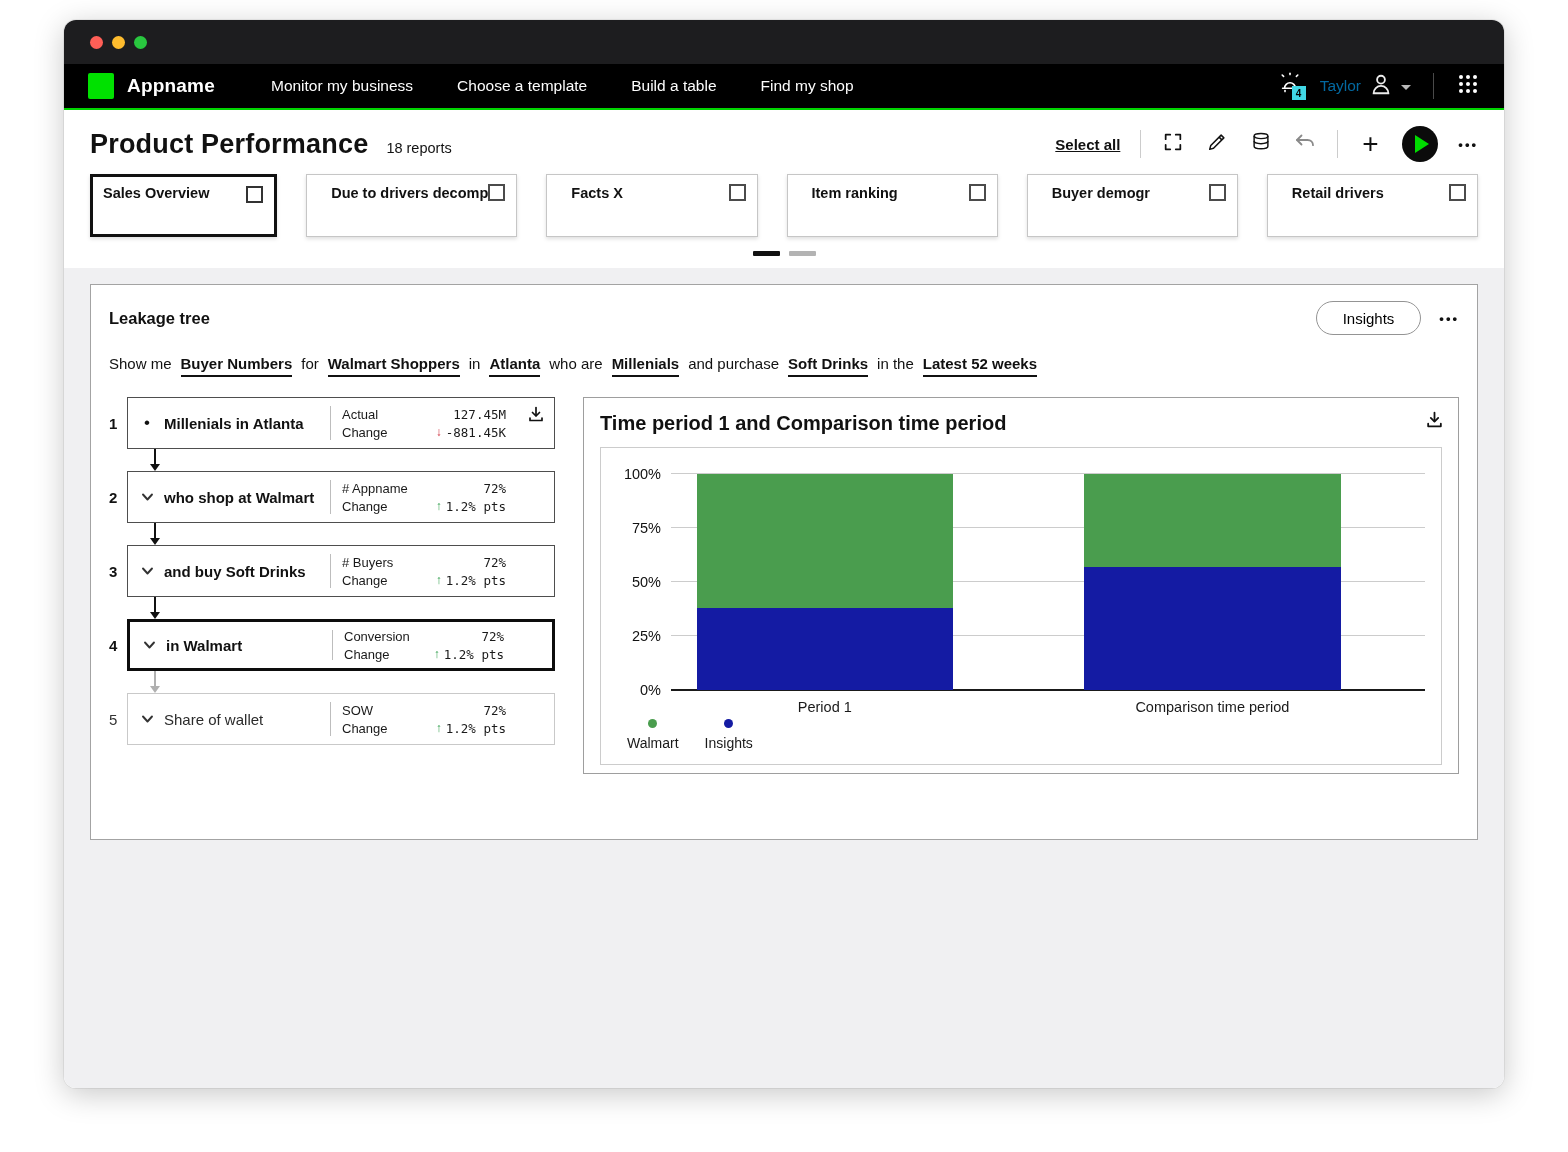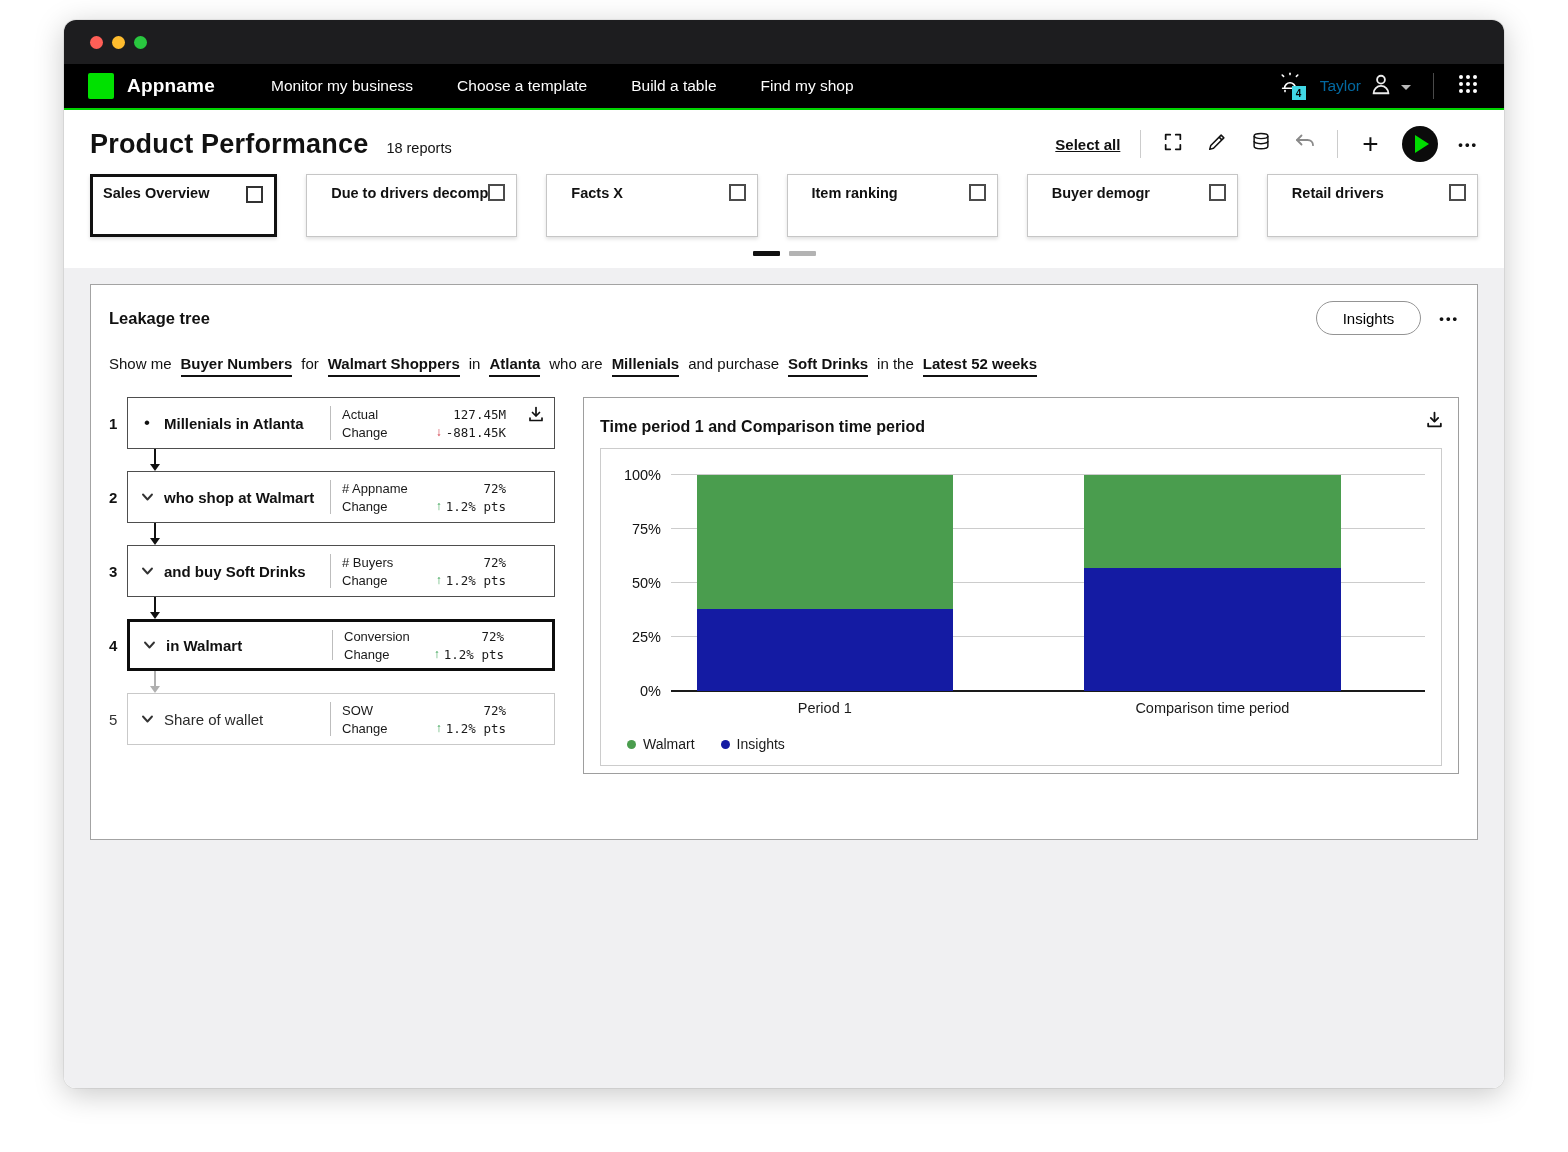--- a/index.html
+++ b/index.html
@@ -95,32 +95,32 @@
   .node-dl { position:absolute; right:9px; top:7px; cursor:pointer; }
   .connector { height:22px; margin-left:40px; width:12px; position:relative; }
   .connector .line { position:absolute; left:5px; top:0; bottom:5px; width:2px; background:#111; }
   .connector .head { position:absolute; bottom:0; left:1px; width:0; height:0;
     border-left:5px solid transparent; border-right:5px solid transparent; border-top:7px solid #111; }
   .connector.mutedc .line { background:#b0b0b0; }
   .connector.mutedc .head { border-top-color:#b0b0b0; }
 
   
   .chart-card { flex:1; margin-left:28px; border:1px solid #9e9e9e; background:#fff; height:377px; padding:14px 16px; position:relative; }
-  .chart-title { font-size:16px; font-weight:bold;margin-top:6px; }
+  .chart-title { font-size:20px; font-weight:bold; }
   .chart-dl { position:absolute; top:12px; right:14px; cursor:pointer; }
   .chart-inner { margin-top:12px; border:1px solid #ccc; height:318px; position:relative; }
   .plot { position:absolute; left:70px; right:16px; top:26px; bottom:74px; }
   .gridline { position:absolute; left:0; right:0; height:1px; background:#ccc; }
   .axisline { position:absolute; left:0; right:0; bottom:-1px; height:2px; background:#1a1a1a; }
   .ytick { position:absolute; left:-10px; transform:translate(-100%,50%); font-size:14.5px; color:#111; }
   .bargroup { position:absolute; bottom:0; top:0; }
   .seg { position:absolute; left:0; width:100%; }
   .xlabel { position:absolute; top:calc(100% + 9px); transform:translateX(-50%); font-size:14.5px; white-space:nowrap; color:#1a1a1a; }
   .legend { position:absolute; left:26px; bottom:13px; display:flex; gap:26px; align-items:center; }
-  .legend-item { display:flex; align-items:center; gap:7px; font-size:14px; color:#1a1a1a; }
+  .legend-item { display:flex; align-items:center; gap:7px; font-size:14px; color:#1a1a1a;flex-direction:column; }
   .legend-dot { width:9px; height:9px; border-radius:50%; flex:none; }
 </style>
 </head>
 <body>
 
 <div class="window">
 
   <div class="titlebar">
     <div class="tl-dot tl-red"></div>
     <div class="tl-dot tl-yellow"></div>

